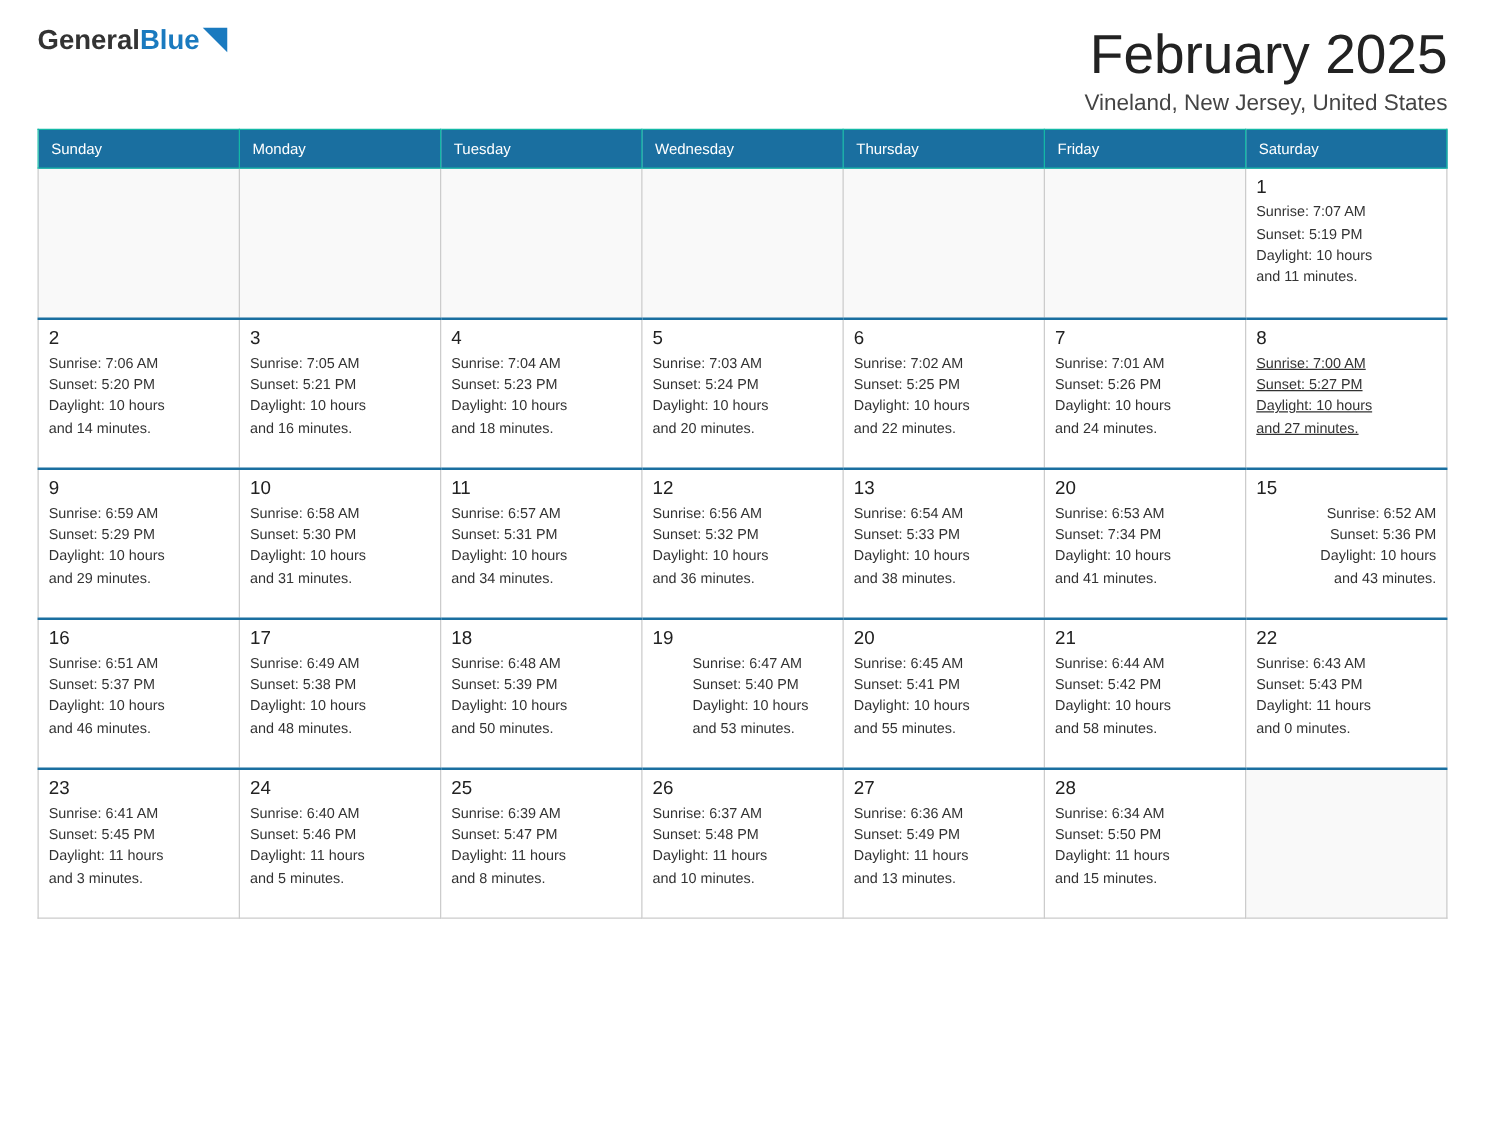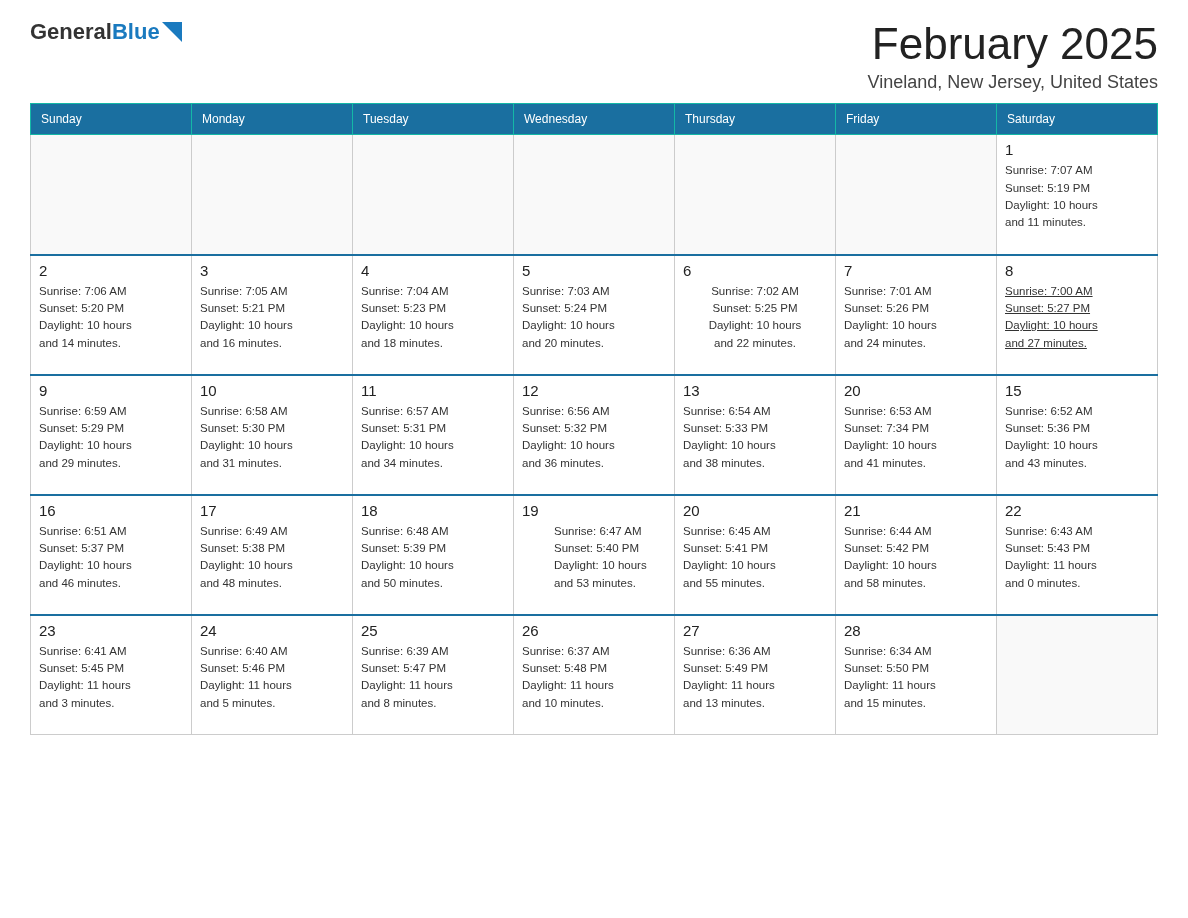--- a/index.html
+++ b/index.html
@@ -149,21 +149,21 @@
         </td>
         <td>
           <div class="day-number">5</div>
           <div class="day-info" style="white-space: pre-line;">Sunrise: 7:03 AM
 Sunset: 5:24 PM
 Daylight: 10 hours
 and 20 minutes.</div>
         </td>
         <td>
           <div class="day-number">6</div>
-          <div class="day-info" style="white-space: pre-line; text-align: center;">Sunrise: 7:02 AM
+          <div class="day-info" style="white-space: pre-line;">Sunrise: 7:02 AM
 Sunset: 5:25 PM
 Daylight: 10 hours
 and 22 minutes.</div>
         </td>
         <td>
           <div class="day-number">7</div>
           <div class="day-info" style="white-space: pre-line;">Sunrise: 7:01 AM
 Sunset: 5:26 PM
 Daylight: 10 hours
 and 24 minutes.</div>
@@ -214,21 +214,21 @@
         </td>
         <td>
           <div class="day-number">20</div>
           <div class="day-info" style="white-space: pre-line;">Sunrise: 6:53 AM
 Sunset: 7:34 PM
 Daylight: 10 hours
 and 41 minutes.</div>
         </td>
         <td>
           <div class="day-number">15</div>
-          <div class="day-info" style="white-space: pre-line;">Sunrise: 6:52 AM
+          <div class="day-info" style="white-space: pre-line; text-align: right;">Sunrise: 6:52 AM
 Sunset: 5:36 PM
 Daylight: 10 hours
 and 43 minutes.</div>
         </td>
       </tr>
       <tr class="row-border">
         <td>
           <div class="day-number">16</div>
           <div class="day-info" style="white-space: pre-line;">Sunrise: 6:51 AM
 Sunset: 5:37 PM

